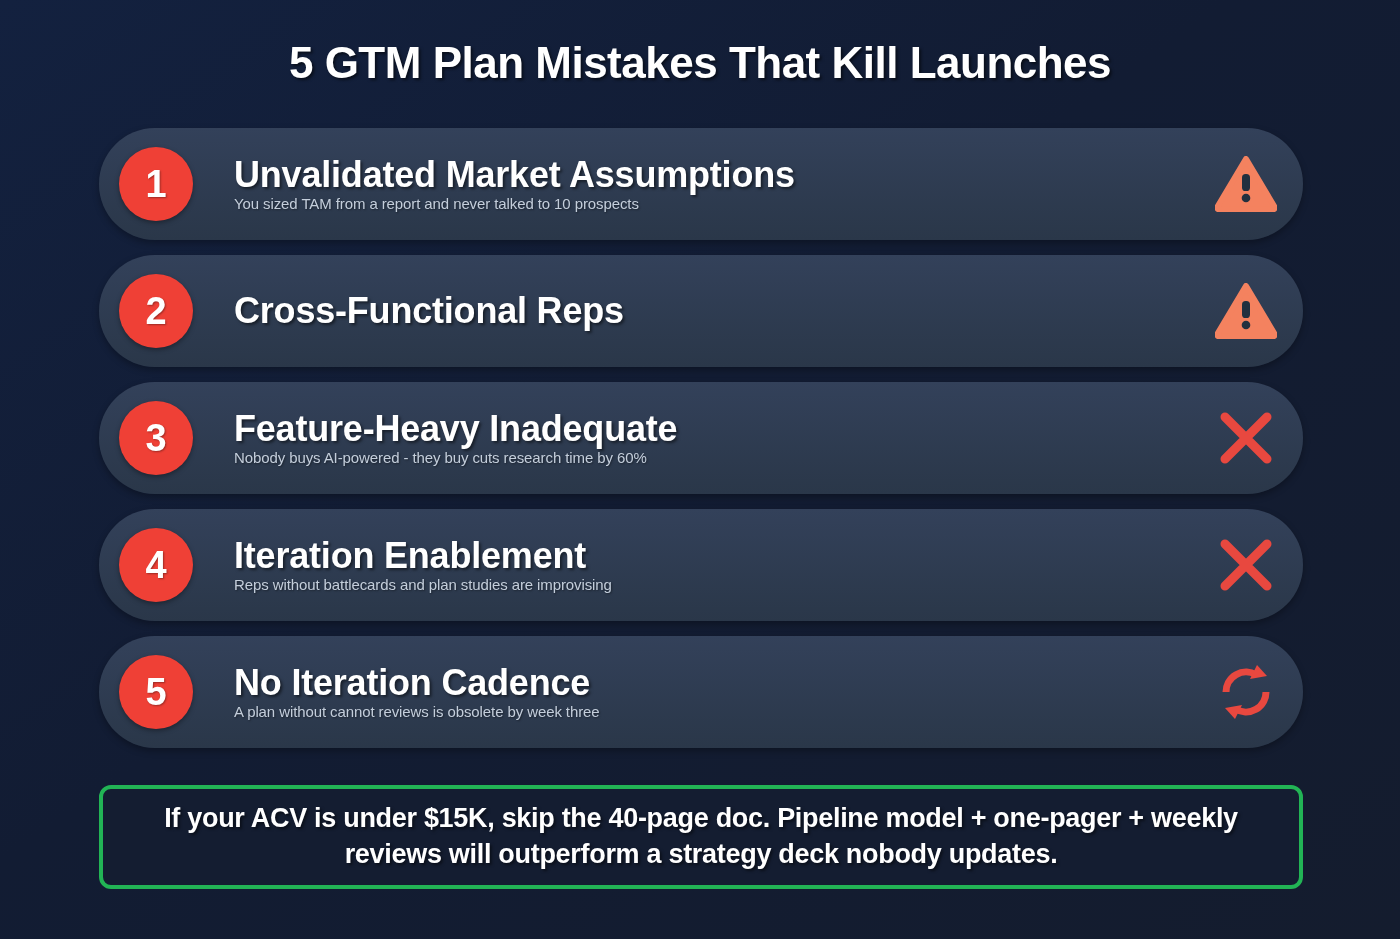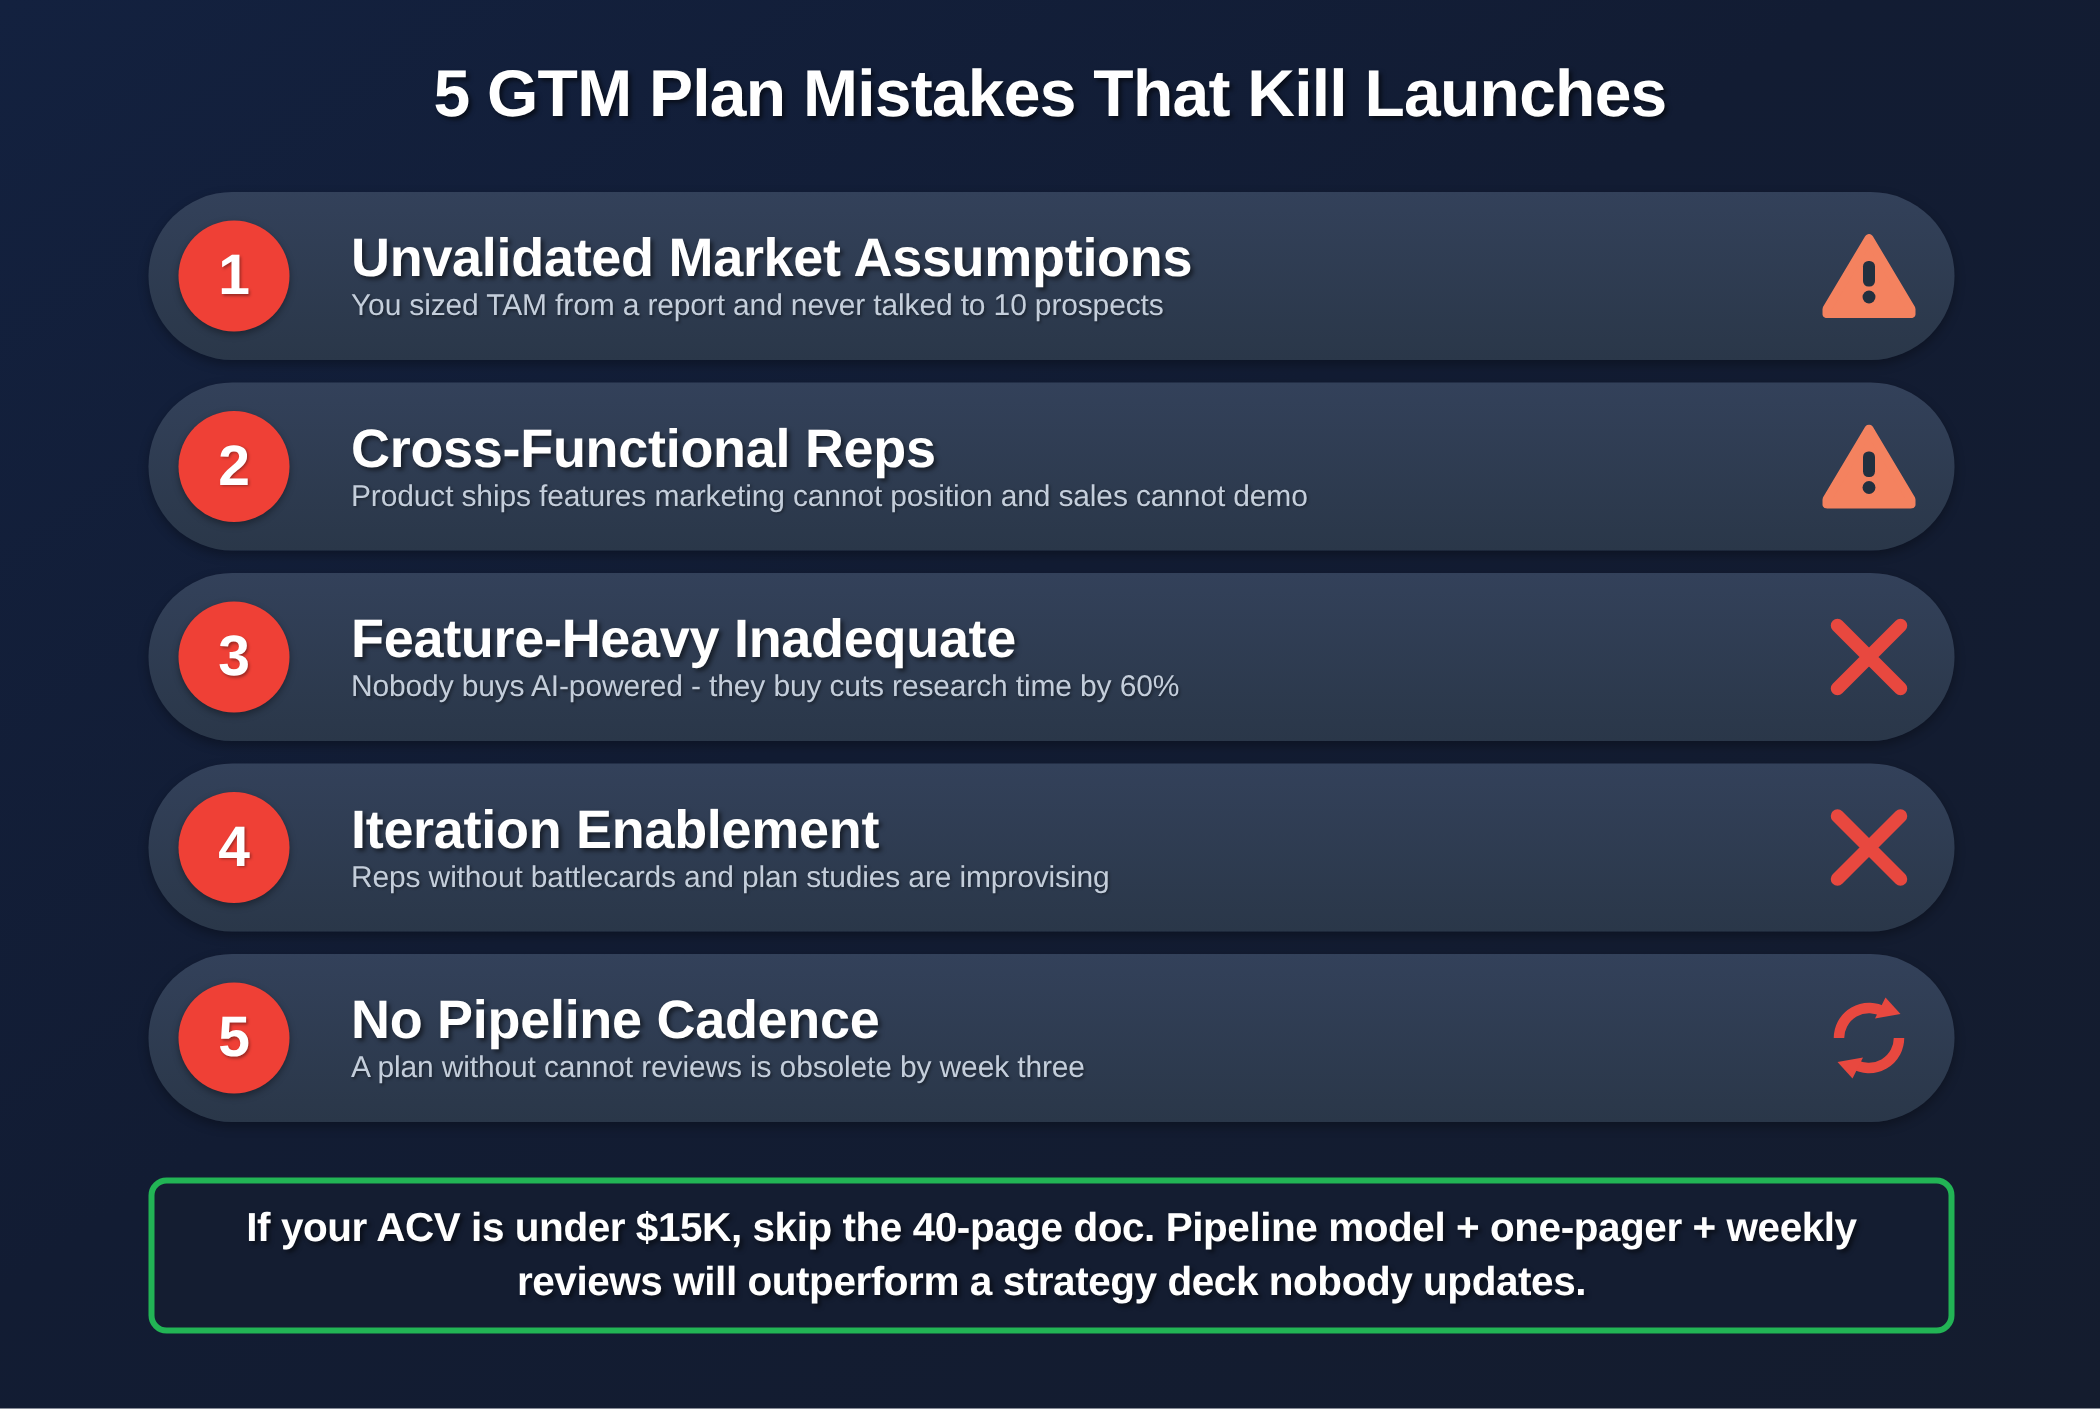--- a/index.html
+++ b/index.html
@@ -85,21 +85,21 @@
     font-size: 36px;
     font-weight: bold;
     color: #ffffff;
     letter-spacing: -0.2px;
     line-height: 1.12;
     text-shadow: 2px 2px 3px rgba(0,0,0,0.5);
   }
 
   .row-sub {
     margin-top: 0;
-    font-size: 20px;
+    font-size: 15px;
     color: #c4cedb;
     letter-spacing: -0.1px;
     line-height: 1.2;
     text-shadow: 1px 1px 2px rgba(0,0,0,0.4);
   }
 
   .row-icon {
     flex: 0 0 auto;
     width: 86px;
     margin-right: 14px;
@@ -158,21 +158,20 @@
           <rect x="27" y="18" width="8" height="17" rx="3.6" fill="#22303f"></rect>
           <circle cx="31" cy="42" r="4.3" fill="#22303f"></circle>
         </svg>
       </div>
     </div>
 
     <div class="row">
       <div class="badge">2</div>
       <div class="row-text">
         <div class="row-title">Cross-Functional Reps</div>
-        <div class="row-sub">Product ships features marketing cannot position and sales cannot demo</div>
       </div>
       <div class="row-icon">
         <svg width="62" height="56" viewBox="0 0 62 56" aria-hidden="true">
           <path d="M31 3 L59 50 Q61 53.5 57 53.5 L5 53.5 Q1 53.5 3 50 Z" fill="#f4825f" stroke="#f4825f" stroke-width="6" stroke-linejoin="round"></path>
           <rect x="27" y="18" width="8" height="17" rx="3.6" fill="#22303f"></rect>
           <circle cx="31" cy="42" r="4.3" fill="#22303f"></circle>
         </svg>
       </div>
     </div>
 
@@ -198,21 +197,21 @@
       <div class="row-icon">
         <svg width="58" height="58" viewBox="0 0 58 58" aria-hidden="true">
           <path d="M8 8 L50 50 M50 8 L8 50" stroke="#e8483f" stroke-width="9" stroke-linecap="round"></path>
         </svg>
       </div>
     </div>
 
     <div class="row">
       <div class="badge">5</div>
       <div class="row-text">
-        <div class="row-title">No Pipeline Cadence</div>
+        <div class="row-title">No Iteration Cadence</div>
         <div class="row-sub">A plan without cannot reviews is obsolete by week three</div>
       </div>
       <div class="row-icon">
         <svg width="58" height="58" viewBox="0 0 58 58" aria-hidden="true">
           <g fill="none" stroke="#e8483f" stroke-width="7" stroke-linecap="butt">
             <path d="M9 29 A20 20 0 0 1 39 11.7"></path>
             <path d="M49 29 A20 20 0 0 1 19 46.3"></path>
           </g>
           <path d="M40 2 L50 13 L33 16 Z" fill="#e8483f"></path>
           <path d="M18 56 L8 45 L25 42 Z" fill="#e8483f"></path>

